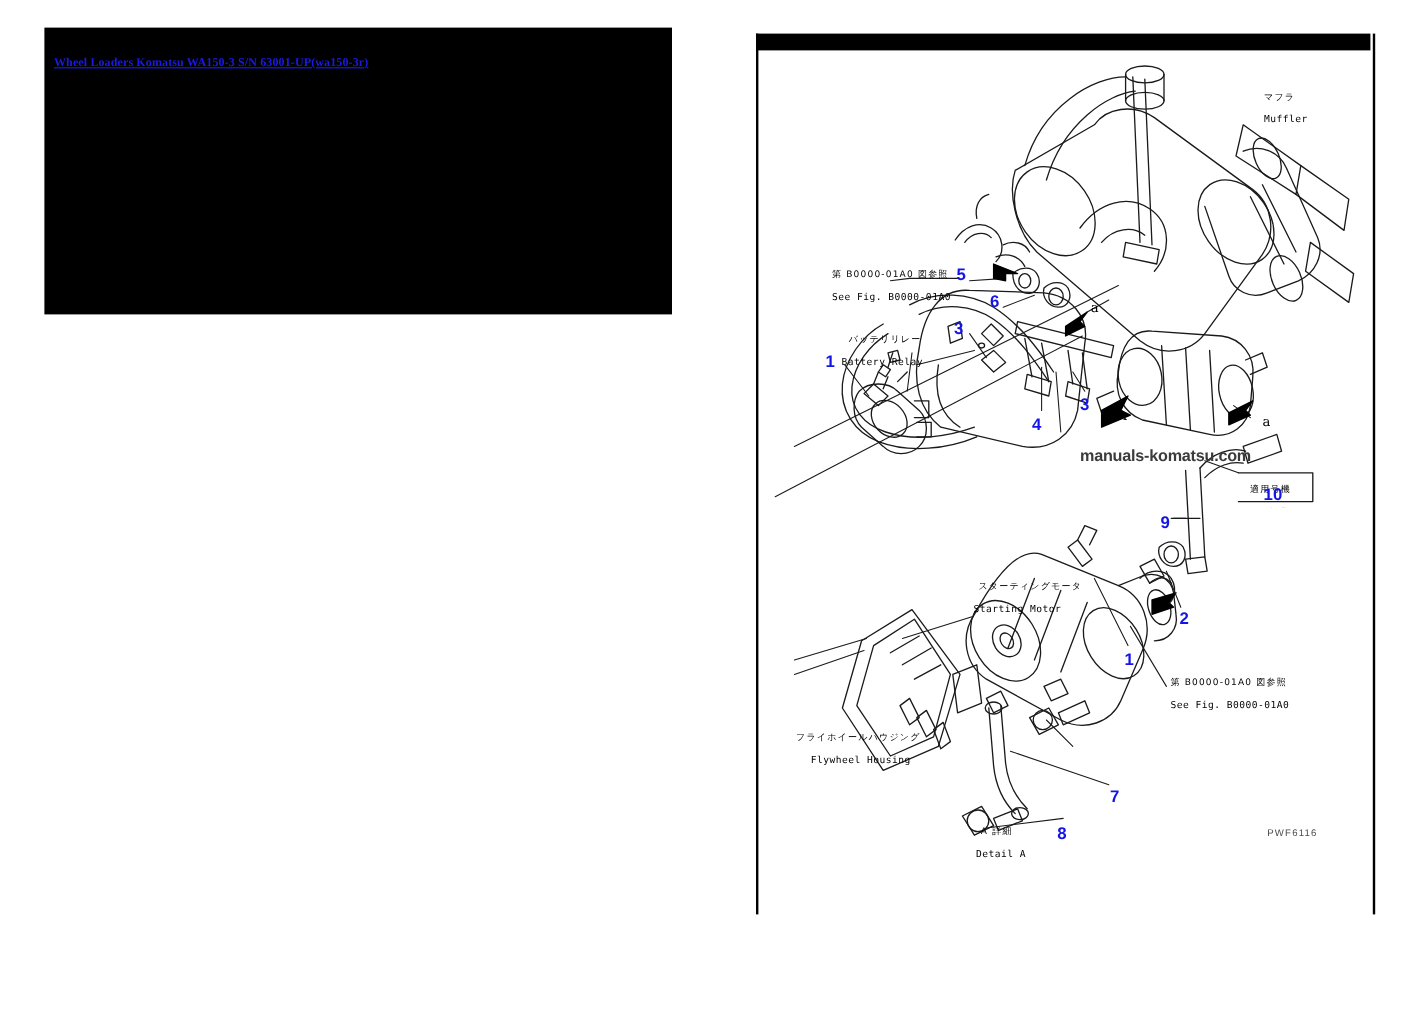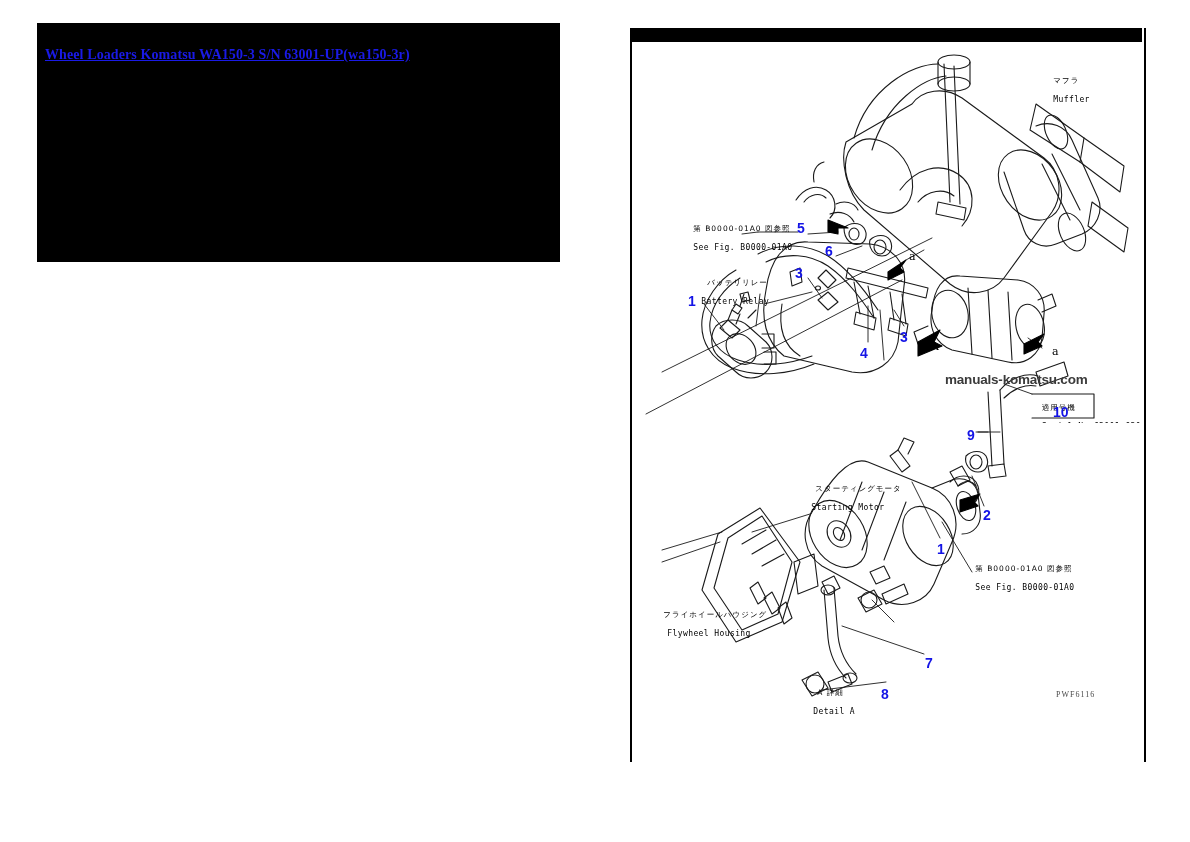--- a/index.html
+++ b/index.html
@@ -4,42 +4,42 @@
 <style>
   html,body{margin:0;padding:0;background:#ffffff;}
   body{width:1190px;height:842px;position:relative;overflow:hidden;
        font-family:"Liberation Sans",sans-serif;}
 
   
   #left-panel{position:absolute;left:37px;top:23px;width:523px;height:239px;
               background:#000000;}
   #banner-link{position:absolute;left:8px;top:24px;
                color:#1a1ae6;font-family:"Liberation Serif",serif;
-               font-weight:bold;font-size:14px;letter-spacing:.1px;
+               font-weight:bold;font-size:10px;letter-spacing:.1px;
                text-decoration:underline;white-space:nowrap;cursor:pointer;}
 
   
   #sheet{position:absolute;left:630px;top:28px;width:512px;height:734px;
          background:#ffffff;border-left:2px solid #000;border-right:2px solid #000;}
   #sheet-topbar{position:absolute;left:-2px;top:0;width:512px;height:14px;background:#000;}
   #diagram-area{position:absolute;left:0;top:14px;width:508px;height:716px;}
   #diagram-svg{position:absolute;left:0;top:0;}
 
   
   .lbl{position:absolute;color:#000;font-family:"DejaVu Sans Mono",monospace;
        font-size:8px;line-height:9.5px;white-space:pre;letter-spacing:.4px;}
   .lbl .jp{font-family:"DejaVu Sans",sans-serif;font-size:7.5px;letter-spacing:1px;}
   .callout{position:absolute;color:#1414e6;font-family:"Liberation Sans",sans-serif;
            font-size:14px;font-weight:bold;line-height:14px;}
   .mark{position:absolute;color:#000;font-family:"DejaVu Serif",serif;font-size:11px;}
   #watermark{position:absolute;left:268px;top:330px;color:#3b3b3b;
              font-family:"Liberation Sans",sans-serif;font-size:13.5px;
-             font-weight:600;letter-spacing:-.2px;white-space:nowrap;margin-left:45px;}
+             font-weight:600;letter-spacing:-.2px;white-space:nowrap;}
   #drawing-code{position:absolute;left:424px;top:648px;color:#4a4a4a;
-                font-family:Liberation Serif, serif;font-size:8px;letter-spacing:1px;}
+                font-family:Liberation Sans, sans-serif;font-size:8px;letter-spacing:1px;}
   #serial-box{position:absolute;left:368px;top:351px;width:140px;height:30px;
               overflow:hidden;}
 </style>
 </head>
 <body>
 
 <div id="left-panel">
   <a id="banner-link" href="#">Wheel Loaders Komatsu WA150-3 S/N 63001-UP(wa150-3r)</a>
 </div>
 
@@ -237,21 +237,21 @@
     <div class="lbl" style="left:38px;top:226px;">
       <span class="jp" style="margin-left:6px;margin-top:15px;">バッテリリレー</span><br>
       <span>Battery Relay</span>
     </div>
 
     <div class="lbl" style="left:148px;top:432px;">
       <span class="jp" style="margin-left:4px;">スターティングモータ</span><br>
       <span>Starting Motor</span>
     </div>
 
-    <div class="lbl" style="left:0px;top:558px;">
+    <div class="lbl" style="left:0px;top:558px;text-align:center;">
       <span class="jp">フライホイールハウジング</span><br>
       <span style="margin-left:4px;">Flywheel Housing</span>
     </div>
 
     <div class="lbl" style="left:150px;top:636px;">
       <span class="jp" style="margin-left:4px;">A 詳細</span><br>
       <span>Detail A</span>
     </div>
 
     <div class="lbl" style="left:312px;top:512px;">

